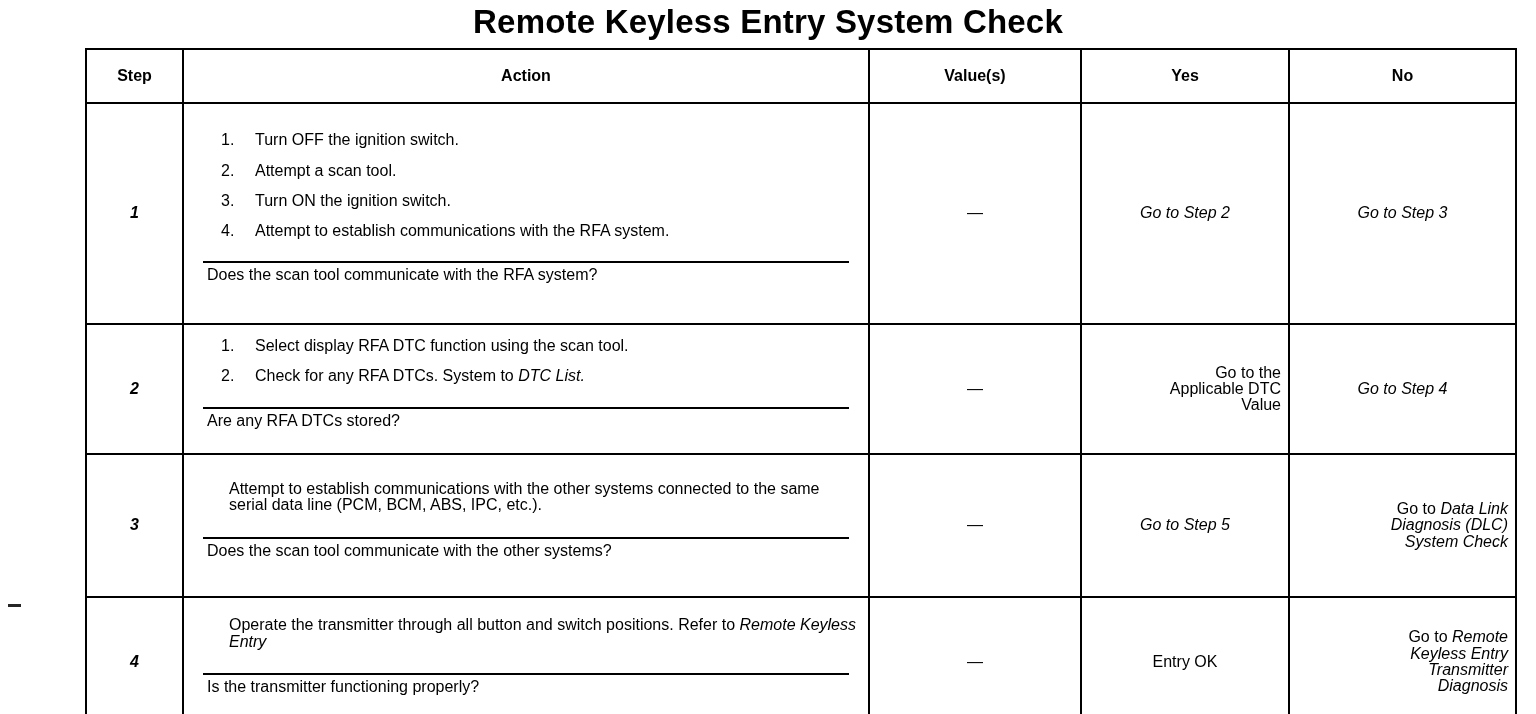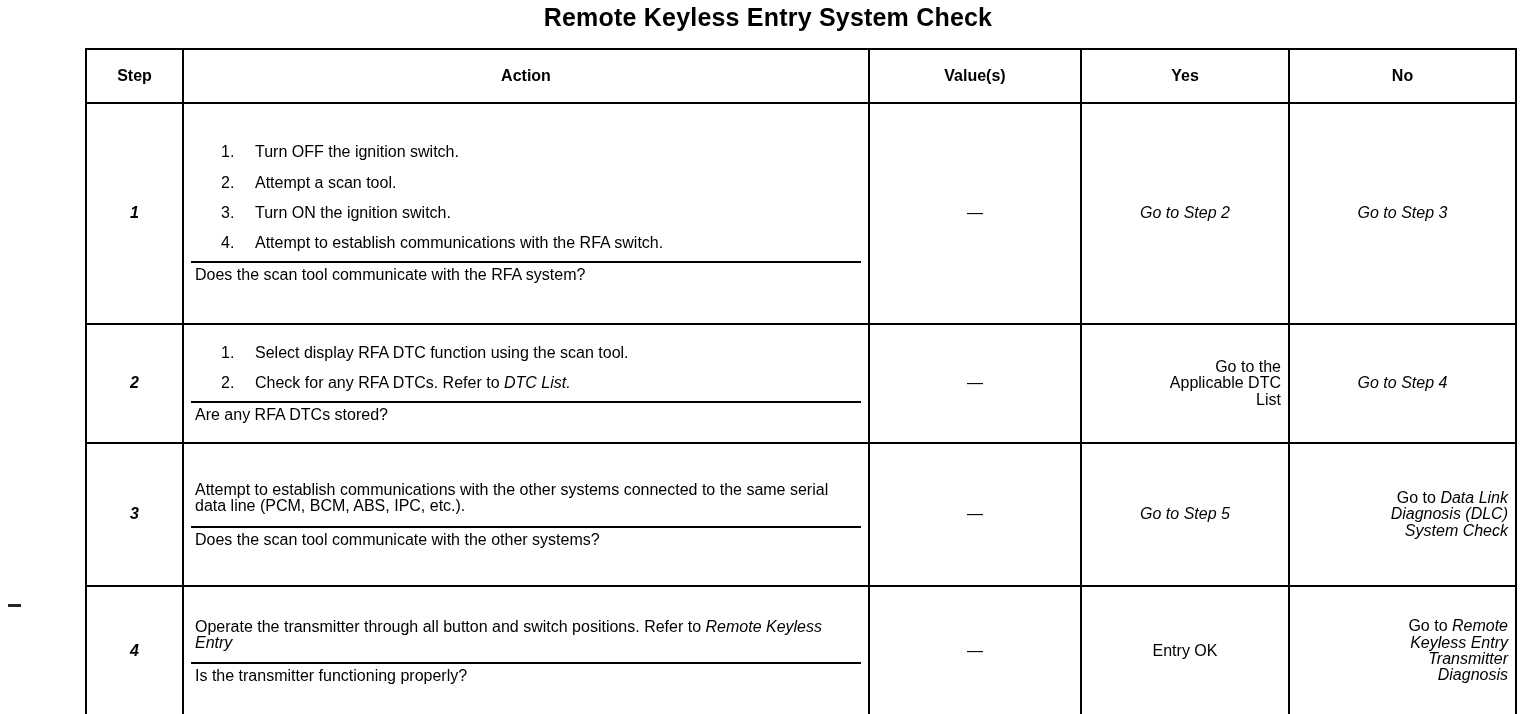--- a/index.html
+++ b/index.html
@@ -15,21 +15,21 @@
     position: relative;
     overflow: hidden;
   }
 
   #page-title {
     position: absolute;
     left: 0;
     top: 3px;
     width: 1536px;
     text-align: center;
-    font-size: 25px;
+    font-size: 33px;
     font-weight: bold;
     letter-spacing: 0.2px;
   }
 
   #check-table {
     position: absolute;
     left: 85px;
     top: 48px;
     width: 1430px;
     border-collapse: collapse;
@@ -88,25 +88,25 @@
     margin-bottom: 14px;
   }
   .act-steps li .num {
     position: absolute;
     left: 26px;
     top: 0;
   }
   .act-steps li:last-child { margin-bottom: 8px; }
   .act-para { margin: 0 0 7px 0; }
   .act-question {
-    margin: 0;
+    margin: 12px;
     padding: 4px 4px 5px 4px;
     border-top: 2px solid #000;
   }
-  .act-body-noborder { padding: 6px 4px 4px 4px; }
+  .act-body-noborder { padding: 6px 4px 4px 4px; margin-left: 34px; }
   .ital { font-style: italic; }
 
   
   #scan-speck {
     position: absolute;
     left: 8px;
     top: 604px;
     width: 13px;
     height: 3px;
     background: #000;
@@ -149,21 +149,21 @@
             <li>
               <span class="num">2.</span>
               <span>Attempt a scan tool.</span>
             </li>
             <li>
               <span class="num">3.</span>
               <span>Turn ON the ignition switch.</span>
             </li>
             <li>
               <span class="num">4.</span>
-              <span>Attempt to establish communications with the RFA switch.</span>
+              <span>Attempt to establish communications with the RFA system.</span>
             </li>
           </ul>
         </div>
         <div class="act-question">Does the scan tool communicate with the RFA system?</div>
       </td>
       <td class="value-cell">—</td>
       <td class="branch-cell bottom">
         <span class="ital line">Go to Step 2</span>
       </td>
       <td class="branch-cell bottom">
@@ -175,31 +175,31 @@
       <td class="step-cell">2</td>
       <td class="action-cell">
         <div class="act-wrap">
           <ul class="act-steps">
             <li>
               <span class="num">1.</span>
               <span>Select display RFA DTC function using the scan tool.</span>
             </li>
             <li>
               <span class="num">2.</span>
-              <span>Check for any RFA DTCs. Refer to </span><span class="ital">DTC List.</span>
+              <span>Check for any RFA DTCs. System to </span><span class="ital">DTC List.</span>
             </li>
           </ul>
         </div>
         <div class="act-question">Are any RFA DTCs stored?</div>
       </td>
       <td class="value-cell">—</td>
       <td class="branch-cell mid">
         <span class="line">Go to the</span>
         <span class="line">Applicable DTC</span>
-        <span class="line">List</span>
+        <span class="line">Value</span>
       </td>
       <td class="branch-cell bottom">
         <span class="ital line">Go to Step 4</span>
       </td>
     </tr>
 
     <tr style="height:143px;">
       <td class="step-cell">3</td>
       <td class="action-cell">
         <div class="act-body-noborder">

